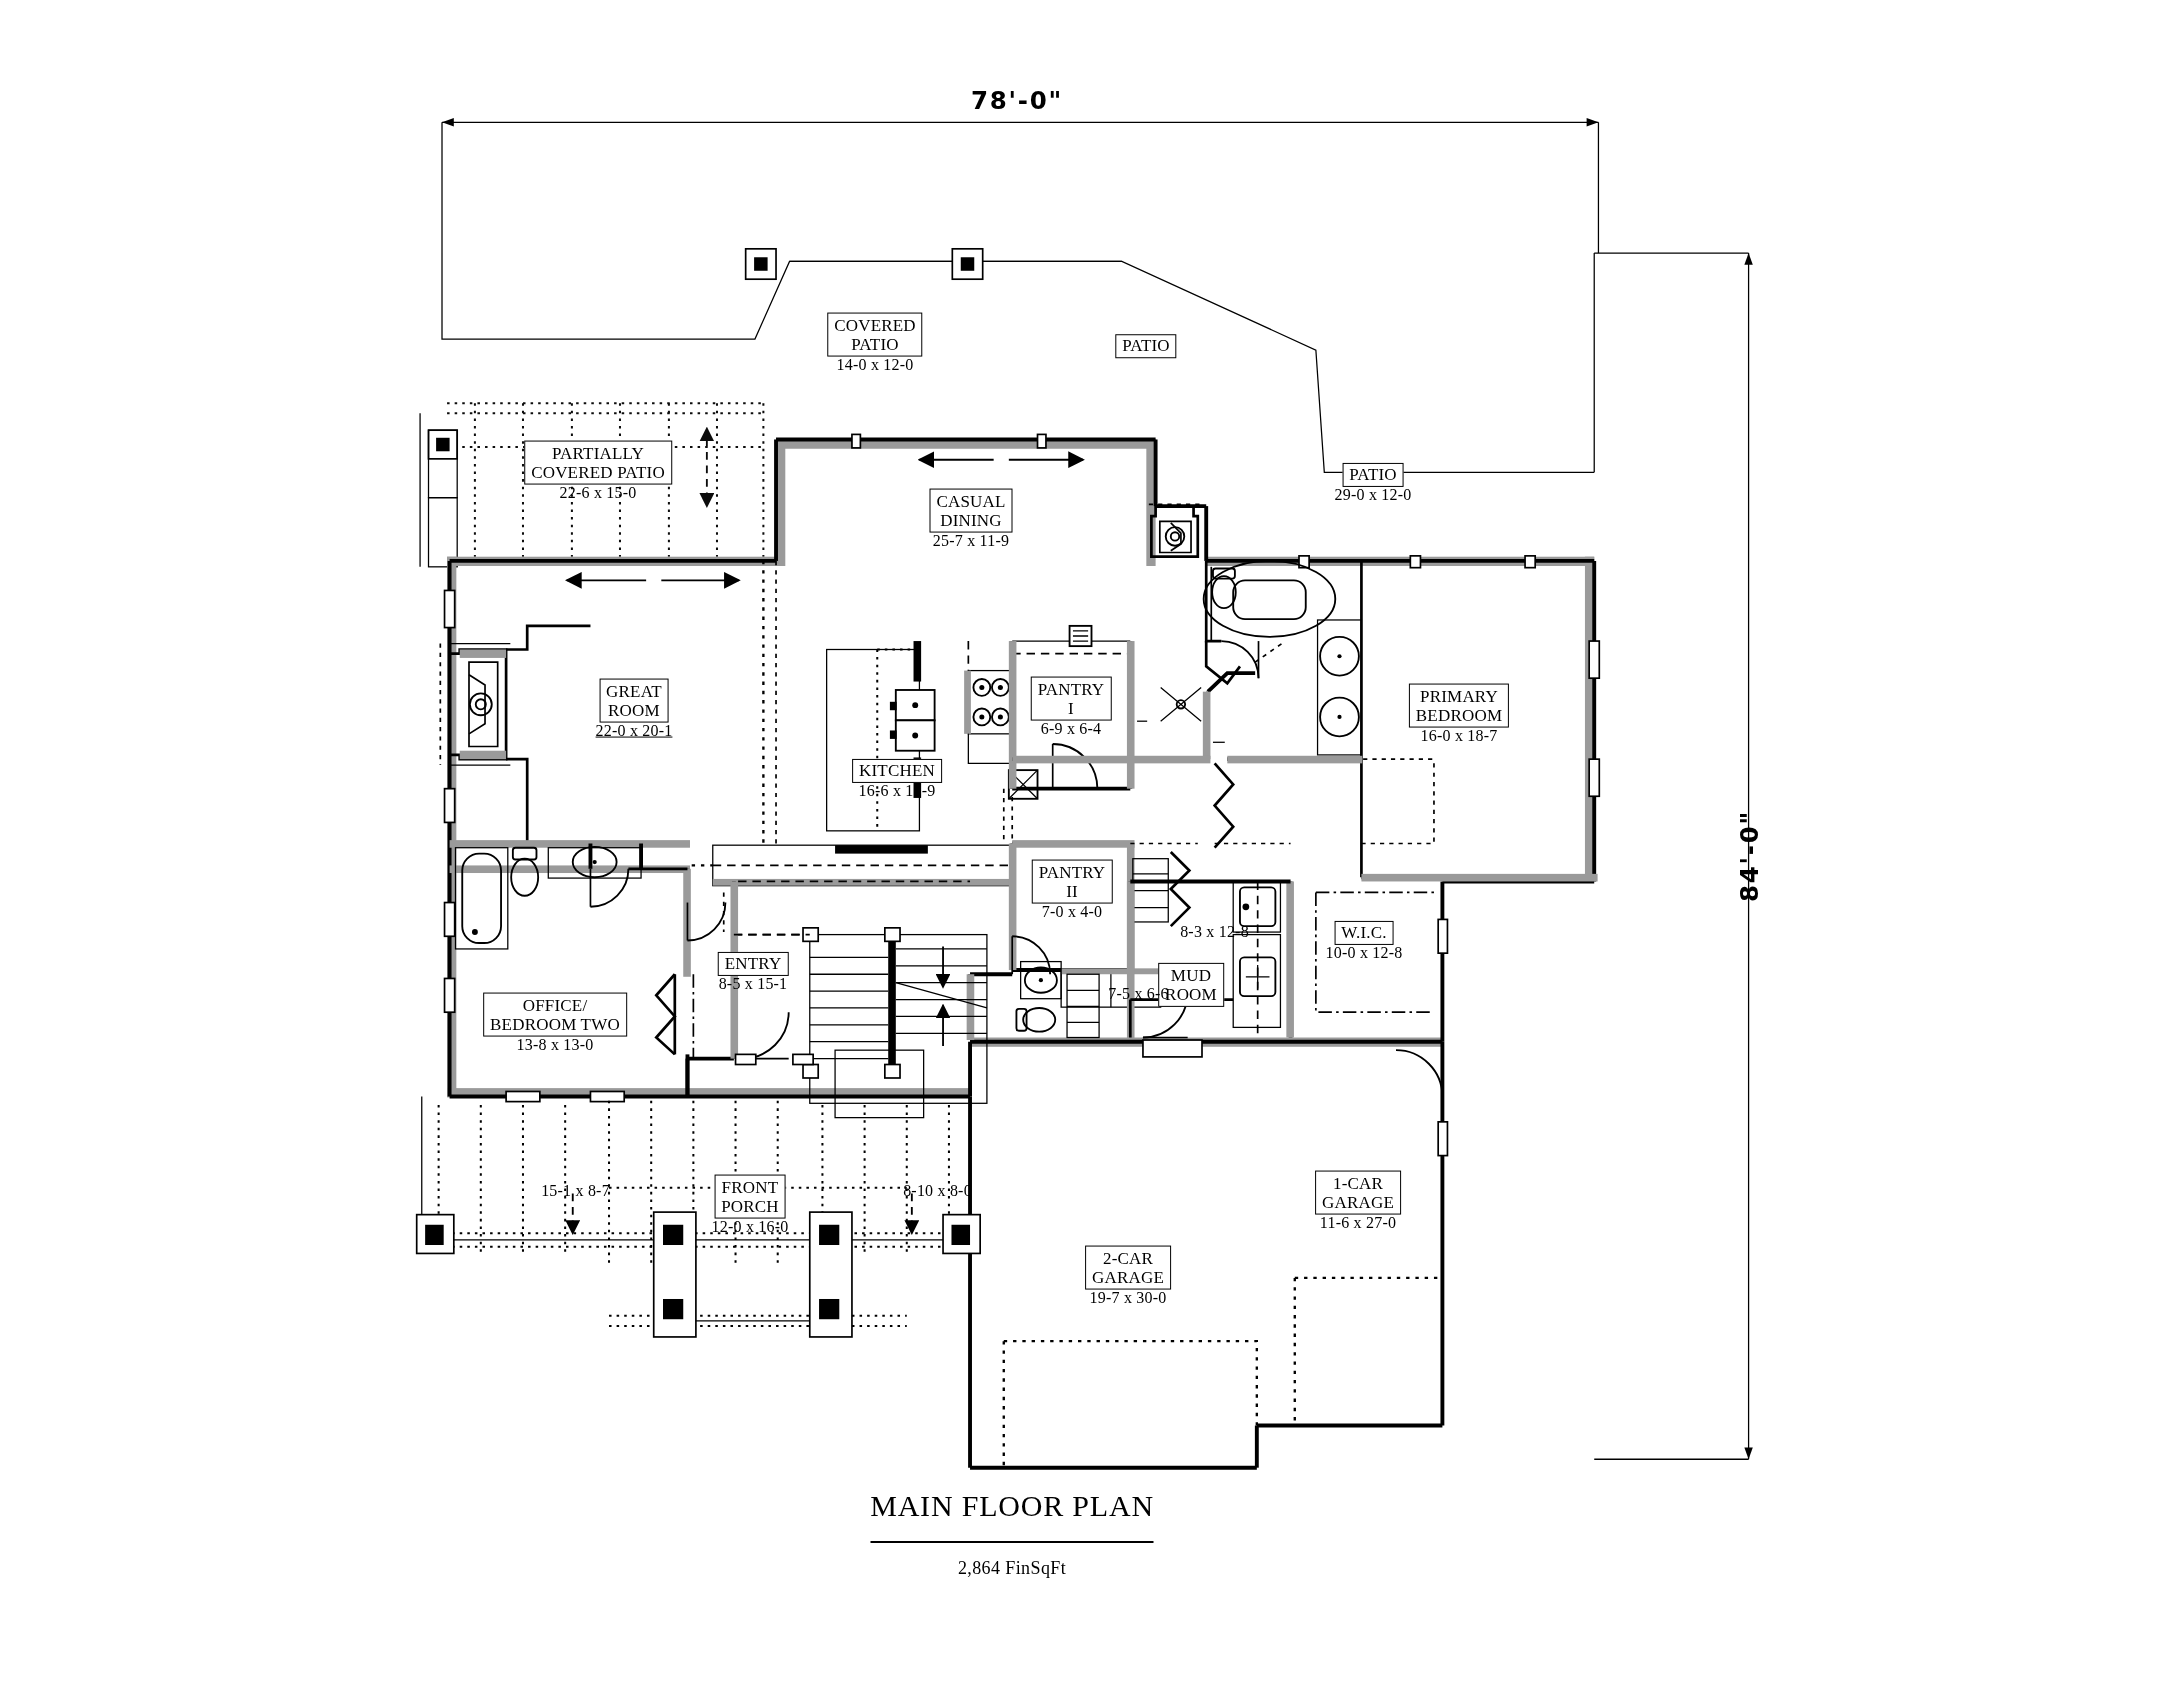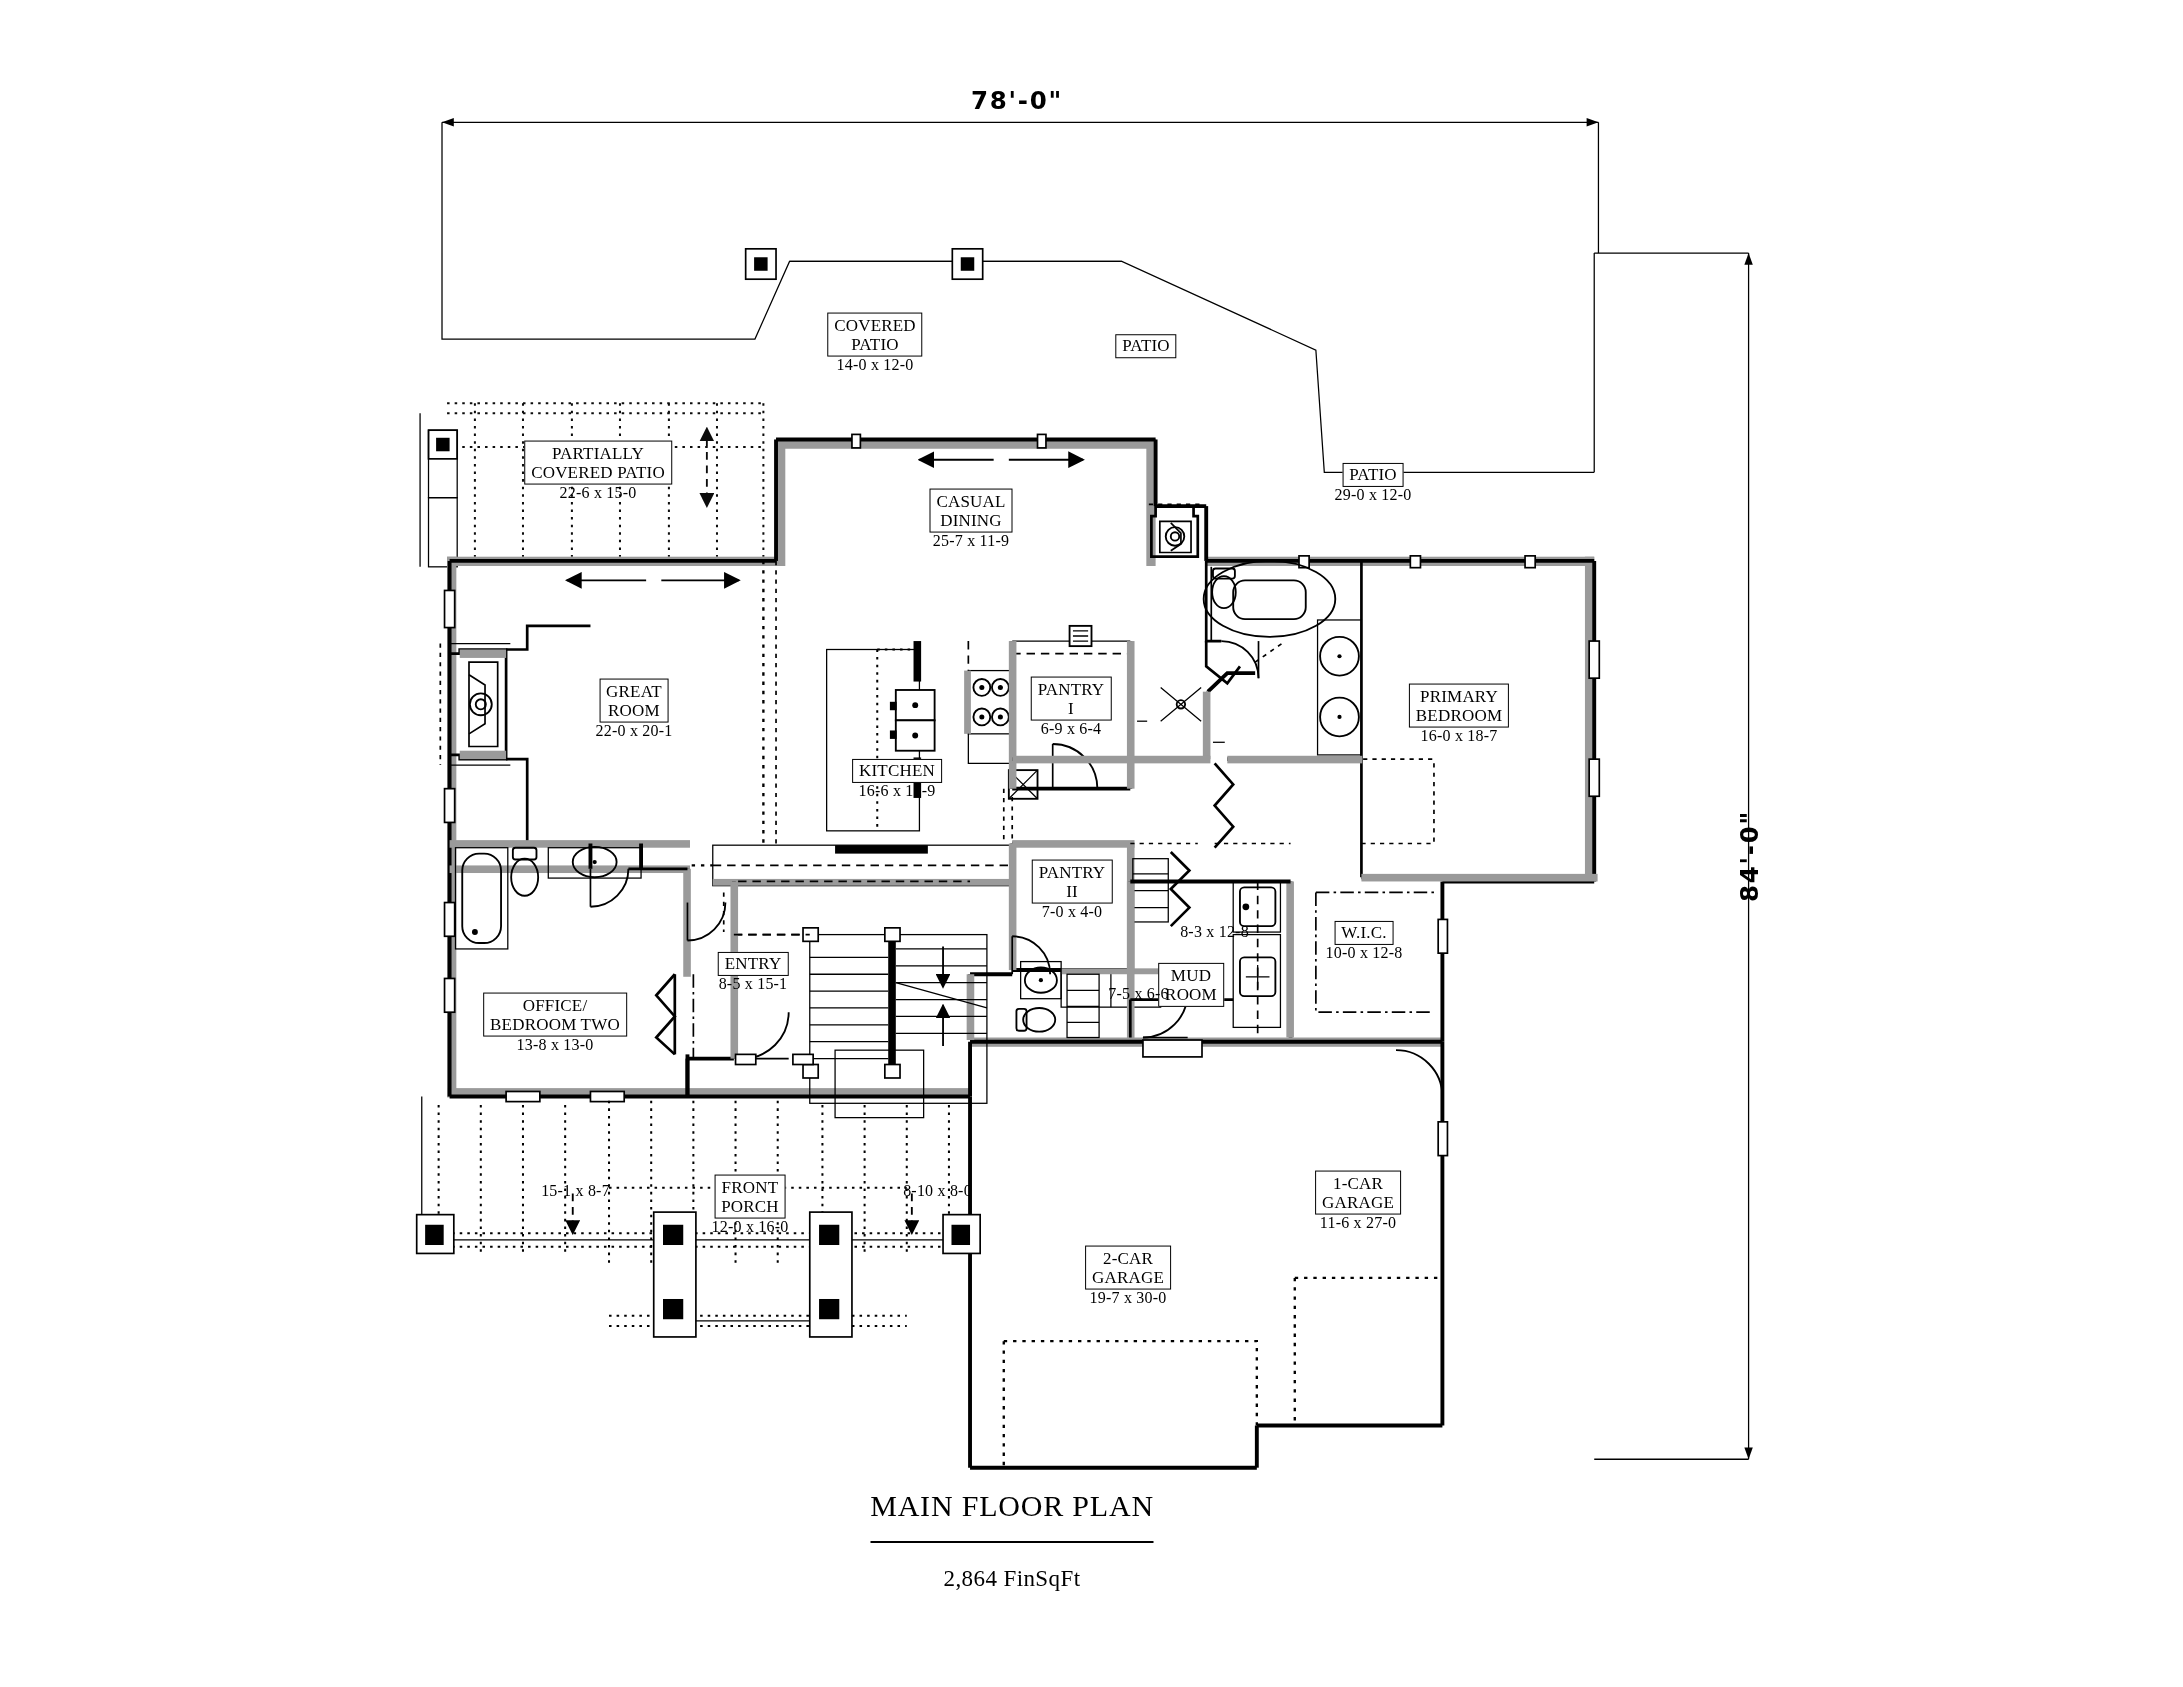--- a/index.html
+++ b/index.html
@@ -93,22 +93,22 @@
   }
   #title-block .main-title {
     font-size: 30px;
     letter-spacing: 0.8px;
     border-bottom: 2.1px solid #000;
     display: inline-block;
     padding-bottom: 19px;
     line-height: 1.1;
   }
   #title-block .sqft {
-    font-size: 23px;
-    margin-top: 23px;
+    font-size: 18px;
+    margin-top: 15px;
     letter-spacing: 0.4px;
   }
 </style>
 </head>
 <body>
 
 <div id="plan-root">
 
   <svg id="plan-svg" viewBox="0 0 2588 2000">
     <defs>
@@ -606,21 +606,21 @@
 
   <div class="dim-string" id="dim-top" style="left:1017px; top:100px;">78'-0"</div>
   <div class="dim-string" id="dim-right" style="left:1749px; top:856px;">84'-0"</div>
 
   <div id="room-labels">
       <div class="room-label" style="left: 875px; top: 343px;"><span class="name-box two-line">COVERED<br>PATIO</span><span class="dims">14-0 x 12-0</span></div>
       <div class="room-label" style="left: 1146px; top: 346px;"><span class="name-box">PATIO</span></div>
       <div class="room-label" style="left: 1373px; top: 483px;"><span class="name-box">PATIO</span><span class="dims">29-0 x 12-0</span></div>
       <div class="room-label" style="left: 598px; top: 471px;"><span class="name-box two-line">PARTIALLY<br>COVERED PATIO</span><span class="dims">22-6 x 15-0</span></div>
       <div class="room-label" style="left: 971px; top: 519px;"><span class="name-box two-line">CASUAL<br>DINING</span><span class="dims">25-7 x 11-9</span></div>
-      <div class="room-label" style="left: 634px; top: 709px;"><span class="name-box two-line">GREAT<br>ROOM</span><span class="dims">22-0 x 20-1</span></div>
+      <div class="room-label" style="left: 634px; top: 709px; text-decoration: underline;"><span class="name-box two-line">GREAT<br>ROOM</span><span class="dims">22-0 x 20-1</span></div>
       <div class="room-label" style="left: 1459px; top: 714px;"><span class="name-box two-line">PRIMARY<br>BEDROOM</span><span class="dims">16-0 x 18-7</span></div>
       <div class="room-label" style="left: 897px; top: 779px;"><span class="name-box">KITCHEN</span><span class="dims">16-6 x 16-9</span></div>
       <div class="room-label" style="left: 1071px; top: 707px;"><span class="name-box two-line">PANTRY<br>I</span><span class="dims">6-9 x 6-4</span></div>
       <div class="room-label" style="left: 1072px; top: 890px;"><span class="name-box two-line">PANTRY<br>II</span><span class="dims">7-0 x 4-0</span></div>
       <div class="room-label" style="left: 1364px; top: 941px;"><span class="name-box">W.I.C.</span><span class="dims">10-0 x 12-8</span></div>
       <div class="room-label" style="left: 1191px; top: 985px;"><span class="name-box two-line">MUD<br>ROOM</span></div>
       <div class="room-label" style="left: 753px; top: 972px;"><span class="name-box">ENTRY</span><span class="dims">8-5 x 15-1</span></div>
       <div class="room-label" style="left: 555px; top: 1023px;"><span class="name-box two-line">OFFICE/<br>BEDROOM TWO</span><span class="dims">13-8 x 13-0</span></div>
       <div class="room-label" style="left: 750px; top: 1205px;"><span class="name-box two-line">FRONT<br>PORCH</span><span class="dims">12-0 x 16-0</span></div>
       <div class="room-label" style="left: 1128px; top: 1276px;"><span class="name-box two-line">2-CAR<br>GARAGE</span><span class="dims">19-7 x 30-0</span></div>

